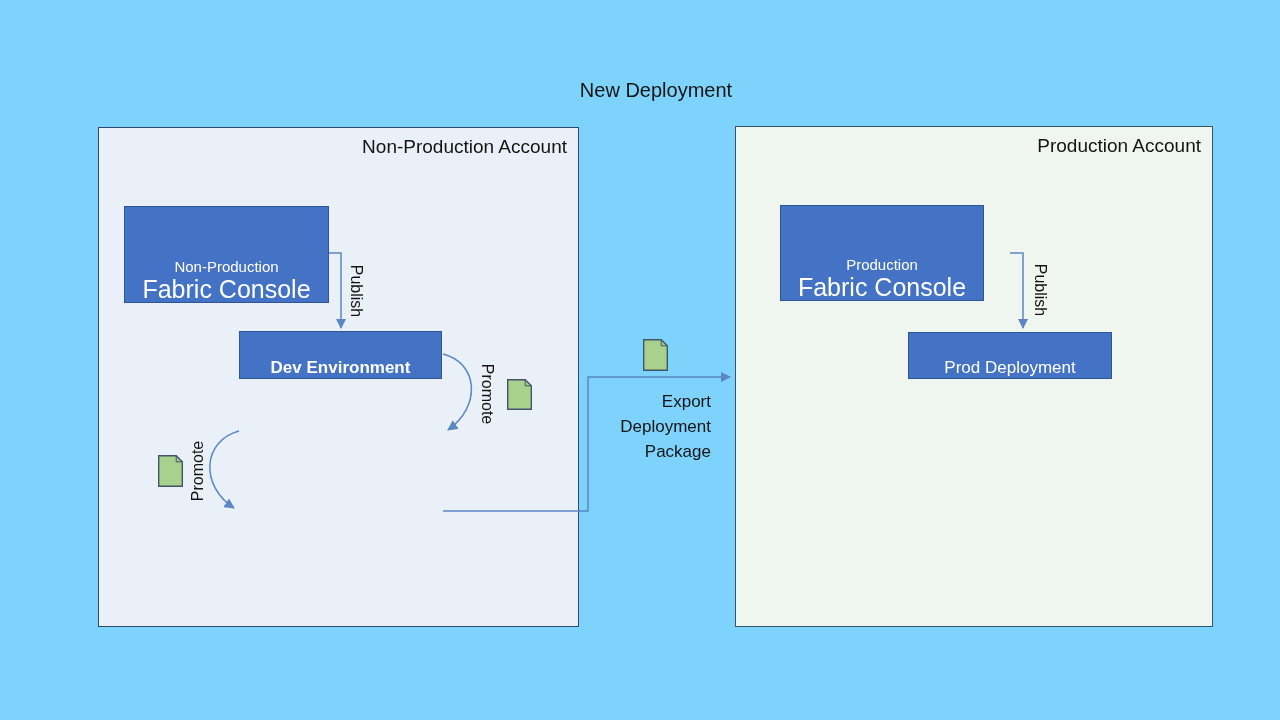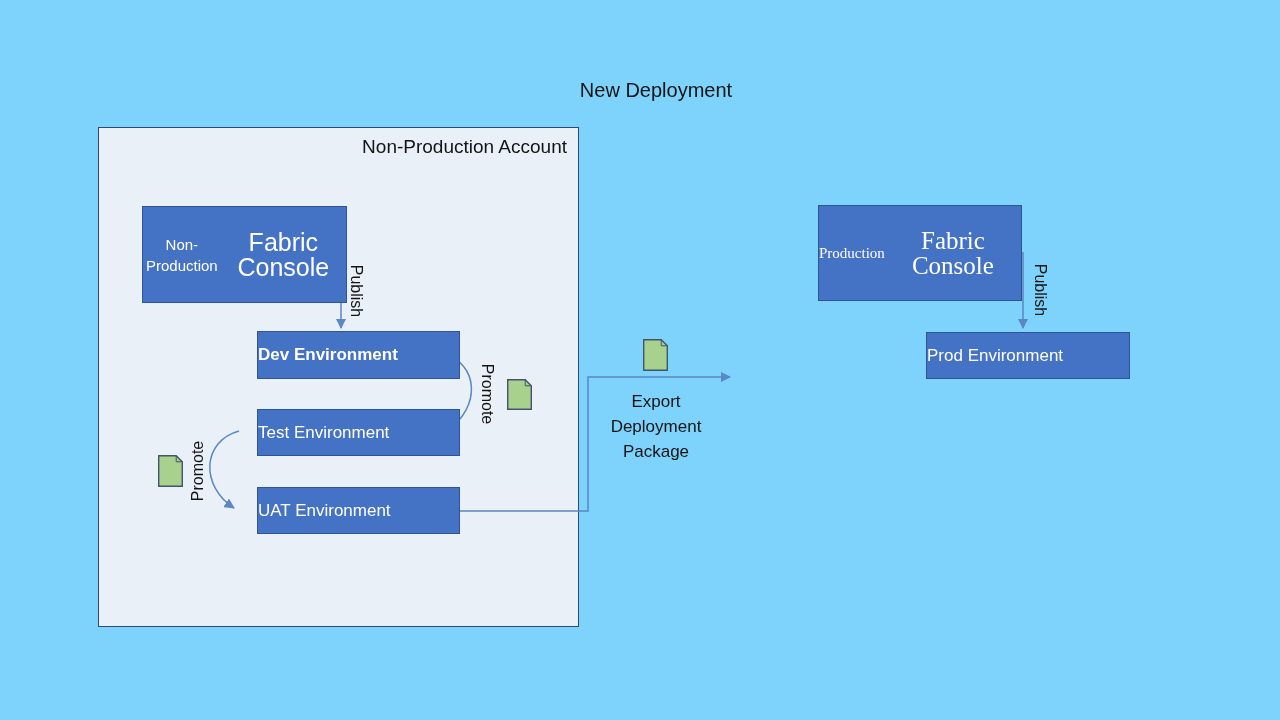--- a/index.html
+++ b/index.html
@@ -40,51 +40,50 @@
     color: #141414;
     white-space: nowrap;
   }
   .node {
     position: absolute;
     box-sizing: border-box;
     background: var(--box-blue);
     border: 1px solid var(--box-blue-border);
     color: #ffffff;
     display: flex;
-    flex-direction: row;
+    flex-direction: column;
     align-items: center;
-    justify-content: flex-start;
+    justify-content: flex-end;
     text-align: center;
-    margin-left: 18px;
   }
   .node .line-small { font-size: 15px; line-height: 21px; }
   .node .line-big   { font-size: 25px; line-height: 25px; }
   .node-env { font-size: 17px; }
   .np-console  { left: 124px; top: 206px; width: 205px; height: 97px; }
   .dev-env     { left: 239px; top: 331px; width: 203px; height: 48px; font-weight: bold; }
   .test-env    { left: 239px; top: 409px; width: 203px; height: 47px; }
   .uat-env     { left: 239px; top: 487px; width: 203px; height: 47px; }
-  .prod-console{ left: 800px; top: 205px; width: 204px; height: 96px; font-family: Liberation Serif, serif; }
+  .prod-console{ left: 780px; top: 205px; width: 204px; height: 96px; }
   .prod-env    { left: 908px; top: 332px; width: 204px; height: 47px; }
   .rot-label {
     position: absolute;
     font-size: 16px;
     color: #141414;
     white-space: nowrap;
   }
   .rot-cw  { transform: translate(-50%,-50%) rotate(90deg); }
   .rot-ccw { transform: translate(-50%,-50%) rotate(-90deg); }
   .publish-left   { left: 356px;  top: 291px; }
   .promote-right  { left: 487px;  top: 394px; }
   .promote-left   { left: 198px;  top: 471px; }
   .publish-right  { left: 1040px; top: 290px; }
   .export-label {
     position: absolute;
     left: 601px; top: 389px; width: 110px;
-    text-align: center;
+    text-align: right;
     font-size: 17px;
     line-height: 25px;
     color: #141414;
   }
   .doc-icon { position: absolute; }
   .doc-icon-export       { left: 643px; top: 339px; }
   .doc-icon-promote-right{ left: 507px; top: 379px; }
   .doc-icon-promote-left { left: 158px; top: 455px; }
   .doc-icon .doc-body { fill: var(--doc-green); stroke: var(--doc-green-border); stroke-width: 1.4; }
   .doc-icon .doc-fold { fill: none; stroke: var(--doc-green-border); stroke-width: 1; }
@@ -105,47 +104,48 @@
 <body>
 
 <div class="canvas">
 
   <div class="diagram-title">New Deployment</div>
 
   <div class="panel panel-nonprod">
     <div class="panel-label">Non-Production Account</div>
   </div>
 
+  <div class="panel panel-prod">
+    <div class="panel-label">Production Account</div>
+  </div>
 
   <svg class="connector-layer" viewBox="0 0 1280 720">
     <defs>
       <marker id="arrow" viewBox="0 0 10 10" refX="9" refY="5" markerWidth="7" markerHeight="7" orient="auto-start-reverse">
         <path d="M0,0 L10,5 L0,10 Z"></path>
       </marker>
     </defs>
     <path class="conn" d="M329,253 H341 V328" marker-end="url(#arrow)"></path>
     <path class="conn" d="M443,354 C479,363 481,407 448,430" marker-end="url(#arrow)"></path>
     <path class="conn" d="M239,431 C202,441 200,486 234,508" marker-end="url(#arrow)"></path>
     <path class="conn" d="M443,511 H588 V377 H730" marker-end="url(#arrow)"></path>
     <path class="conn" d="M1010,253 H1023 V328" marker-end="url(#arrow)"></path>
   </svg>
 
   <div class="node np-console">
     <div class="line-small">Non-Production</div>
     <div class="line-big">Fabric Console</div>
   </div>
   <div class="node node-env dev-env">Dev Environment</div>
-  <div class="node node-env test-env">Test Environment</div>
-  <div class="node node-env uat-env">UAT Environment</div>
 
   <div class="node prod-console">
     <div class="line-small">Production</div>
     <div class="line-big">Fabric Console</div>
   </div>
-  <div class="node node-env prod-env">Prod Environment</div>
+  <div class="node node-env prod-env">Prod Deployment</div>
 
   <div class="rot-label rot-cw publish-left">Publish</div>
   <div class="rot-label rot-cw promote-right">Promote</div>
   <div class="rot-label rot-ccw promote-left">Promote</div>
   <div class="rot-label rot-cw publish-right">Publish</div>
 
   <div class="export-label">Export Deployment Package</div>
 
   <svg class="doc-icon doc-icon-promote-right" width="25" height="31" viewBox="0 0 25 31">
     <path class="doc-body" d="M0.7,0.7 H18.2 L24.3,6.8 V30.3 H0.7 Z"></path>

